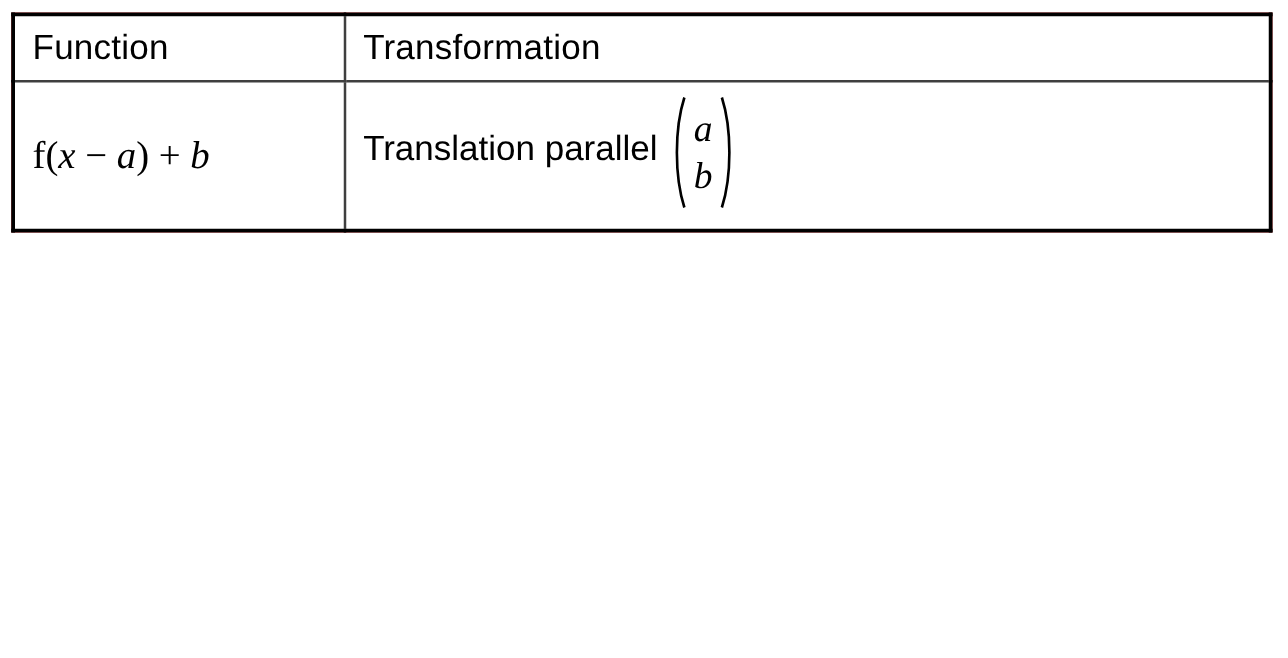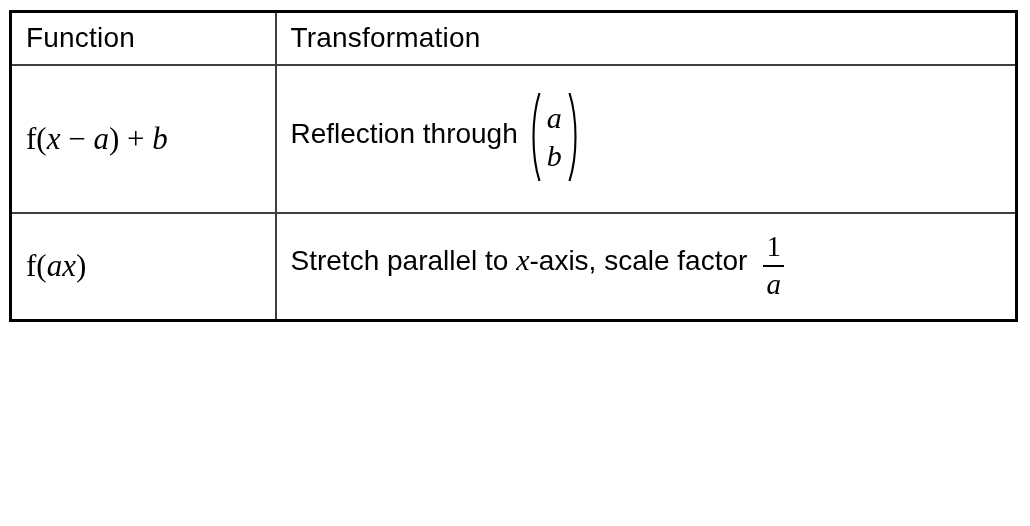--- a/index.html
+++ b/index.html
@@ -33,21 +33,21 @@
   }
 
   th.hdr {
     height: 53px;
     font-weight: 400;
     font-size: 28px;
     letter-spacing: 0.2px;
   }
 
   
-  tr.r-translate  td { height: 148px; margin-top: 40px; }
+  tr.r-translate  td { height: 120px; margin-top: 40px; }
   tr.r-stretch-y  td { height: 66px; }
   tr.r-stretch-x  td { height: 108px; }
   tr.r-reflect-x  td { height: 64px; }
   tr.r-reflect-y  td { height: 66px; }
 
   
   .math {
     font-family: "Liberation Serif", "DejaVu Serif", serif;
     font-size: 31px;
     white-space: nowrap;
@@ -117,46 +117,34 @@
         <th class="hdr">Transformation</th>
       </tr>
     </thead>
     <tbody>
 
       <tr class="r-translate">
         <td>
           <span class="math"><span class="rm">f(</span><span class="it">x</span><span class="rm"> − </span><span class="it">a</span><span class="rm">) + </span><span class="it">b</span></span>
         </td>
         <td>
-          <span class="desc">Reflection through</span><span class="vector">
+          <span class="desc">Translation parallel</span><span class="vector">
               <svg class="paren-svg" width="14" height="92" viewBox="0 0 14 92">
                 <path d="M11.5 2 C 3.5 27 3.5 65 11.5 90" stroke="#000" stroke-width="2.1" fill="none"></path>
               </svg>
               <span class="vstack">
                 <span>a</span>
                 <span>b</span>
               </span>
               <svg class="paren-svg" width="14" height="92" viewBox="0 0 14 92">
                 <path d="M2.5 2 C 10.5 27 10.5 65 2.5 90" stroke="#000" stroke-width="2.1" fill="none"></path>
               </svg>
             </span>
         </td>
       </tr>
 
 
-      <tr class="r-stretch-x">
-        <td>
-          <span class="math"><span class="rm">f(</span><span class="it">ax</span><span class="rm">)</span></span>
-        </td>
-        <td>
-          <span class="desc"><span>Stretch parallel to </span><span class="mi">x</span><span>-axis, scale factor </span></span><span class="fraction">
-              <span class="num">1</span>
-              <span class="fbar"></span>
-              <span class="den">a</span>
-            </span>
-        </td>
-      </tr>
 
 
 
     </tbody>
   </table>
 </div>
 
 </body></html>

